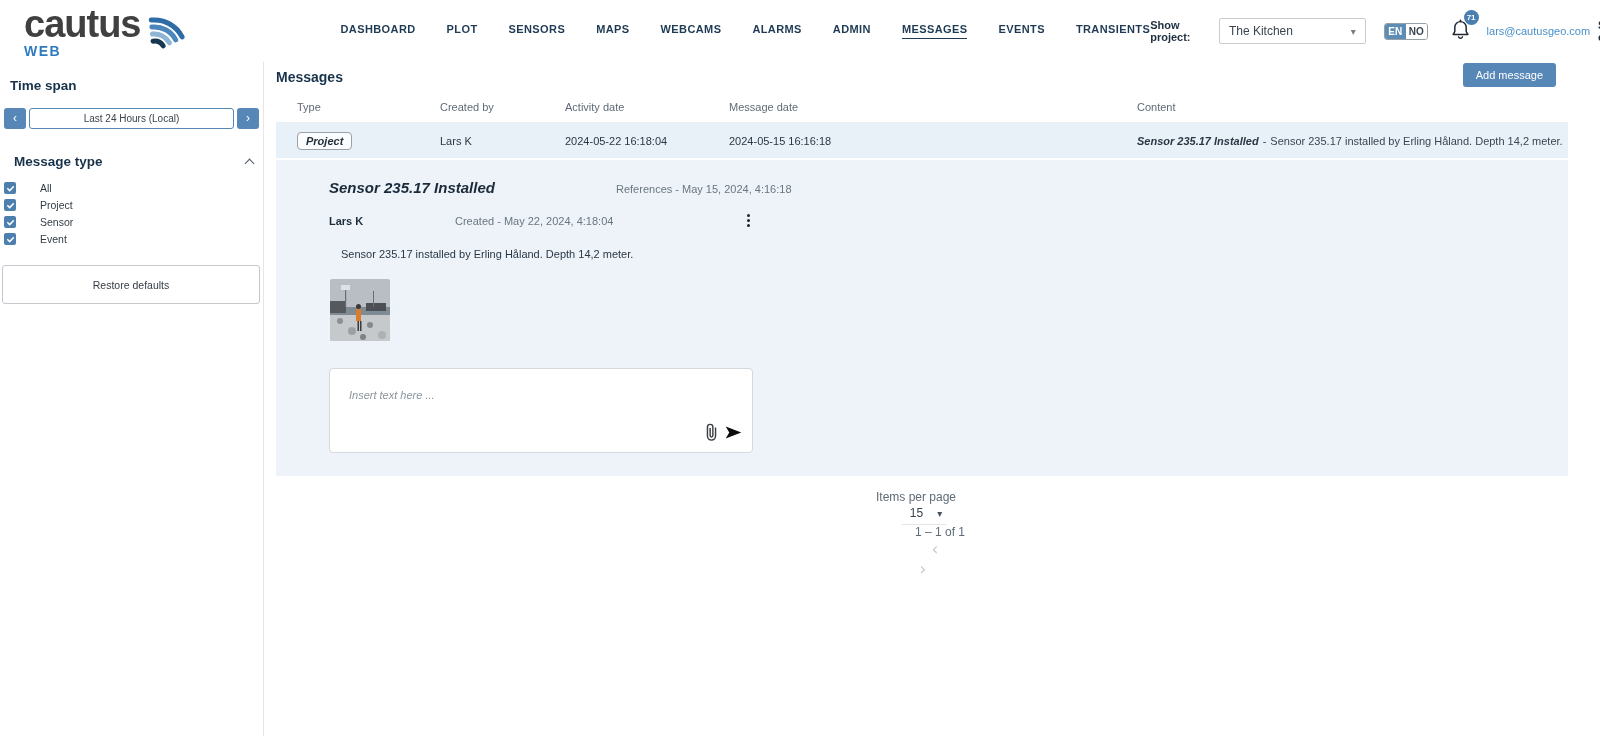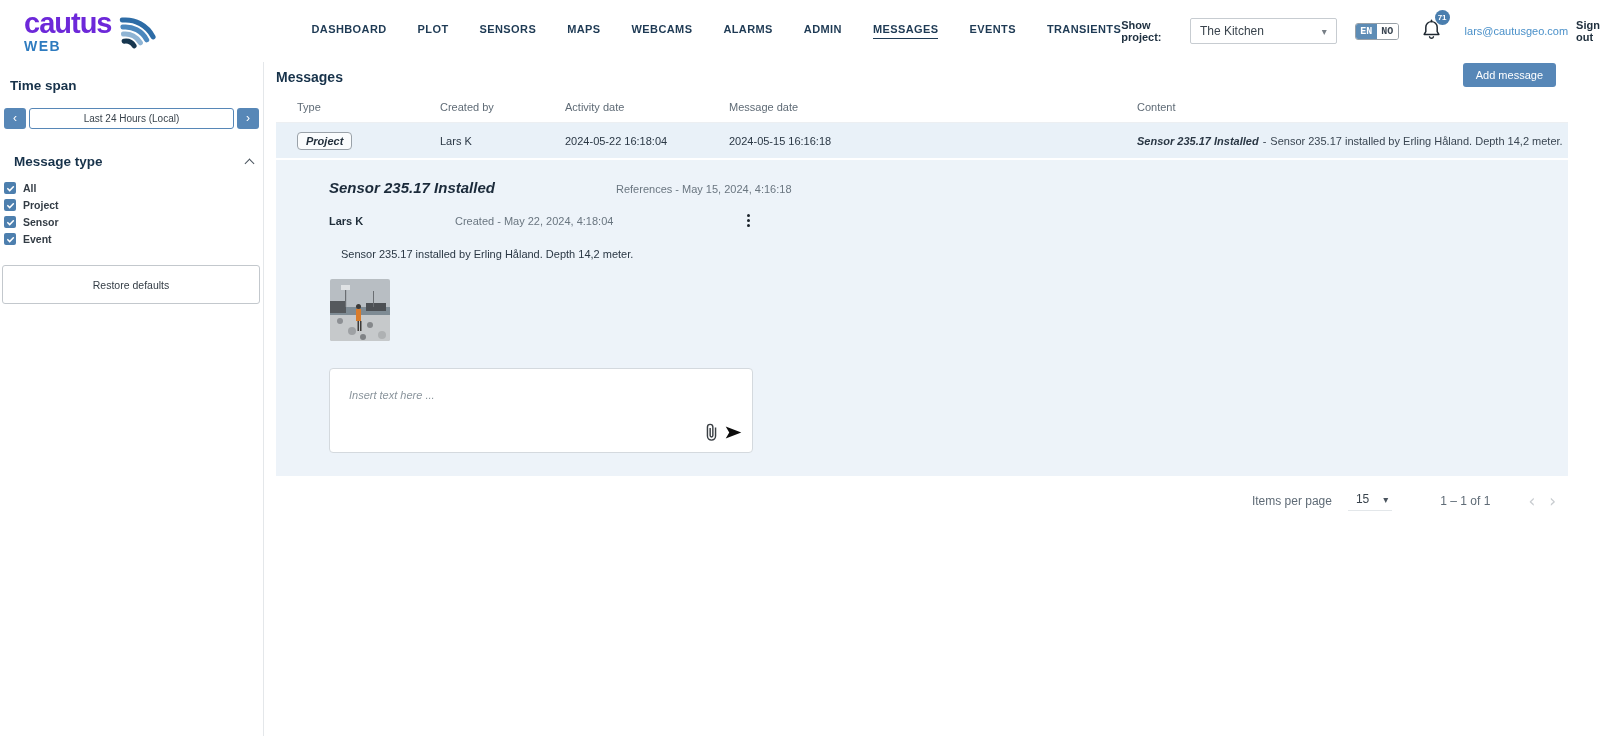--- a/index.html
+++ b/index.html
@@ -4,64 +4,64 @@
 <style>
   * { margin:0; padding:0; box-sizing:border-box; }
   html,body { width:1600px; height:736px; background:#ffffff; overflow:hidden;
     font-family:"Liberation Sans", sans-serif; color:#22303d; }
 
   
   .header { position:absolute; top:0; left:0; width:1600px; height:62px; background:#fff;
     display:flex; align-items:center; }
   .logo { display:flex; align-items:center; margin-left:24px; }
   .logo-text { display:flex; flex-direction:column; line-height:1; }
-  .logo-brand { font-size:29px; font-weight:bold; letter-spacing:-1px; color:#6d28d9; }
+  .logo-brand { font-size:38px; font-weight:bold; letter-spacing:-1px; color:#404040; }
   .logo-sub { font-size:14px; font-weight:bold; letter-spacing:1.5px; color:#2e7bbf; margin-top:1px; }
   .logo-waves { margin-left:4px; margin-top:2px; }
 
   .nav { display:flex; gap:31px; margin-left:152px; }
   .nav-item { font-size:11px; font-weight:bold; letter-spacing:.4px; color:#1e3a54;
     cursor:pointer; padding-bottom:3px; border-bottom:1px solid transparent; white-space:nowrap; }
   .nav-item.active { border-bottom-color:#1e3a54; }
 
   .header-right { margin-left:auto; display:flex; align-items:center; margin-right:20px; }
   .show-project-label { font-size:11px; font-weight:bold; color:#1e2f3f; margin-right:8px; }
   .project-select { width:172px; height:26px; border:1px solid #c7ccd1; border-radius:2px;
     display:flex; align-items:center; justify-content:space-between; padding:0 9px;
     font-size:12px; color:#3a444d; cursor:pointer; background:#fff; }
   .caret { font-size:10px; color:#777f86; }
   .lang-toggle { display:flex; margin-left:18px; border:1px solid #98a0a7; border-radius:3px;
     overflow:hidden; height:17px; }
   .lang-opt { width:25px; font-size:10px; font-weight:bold; display:flex; align-items:center;
-    justify-content:center; cursor:pointer;font-family:Liberation Mono, monospace; }
+    justify-content:center; cursor:pointer; }
   .lang-opt.sel { background:#5d8cb5; color:#fff; }
   .lang-opt.unsel { background:#fff; color:#394450; }
   .bell-wrap { position:relative; margin-left:22px; cursor:pointer; }
   .bell-badge { position:absolute; top:-8px; right:-8px; width:15px; height:15px; border-radius:50%;
     background:#4a7eae; color:#fff; font-size:8px; font-weight:bold; display:flex;
     align-items:center; justify-content:center; }
-  .user-email { font-size:11px; color:#4a90c9; margin-left:23px; cursor:pointer; }
+  .user-email { font-size:11px; color:#4a90c9; margin-left:16px; cursor:pointer; }
   .sign-out { font-size:11px; font-weight:bold; color:#21313f; margin-left:8px; cursor:pointer; }
 
   
   .sidebar { position:absolute; top:62px; left:0; width:264px; bottom:0;
     border-right:1px solid #e4e7ea; background:#fff; padding-top:16px; }
   .side-heading { font-size:13.5px; font-weight:bold; color:#17324a; margin-left:10px; }
   .timespan-control { display:flex; margin:15px 4px 0 4px; height:21px; }
   .ts-btn { width:22px; background:#5787b7; border:none; border-radius:3px; color:#fff;
     font-size:12px; line-height:19px; text-align:center; cursor:pointer; }
   .ts-field { flex:1; margin:0 3px; background:#fff; border:1px solid #5787b7; border-radius:3px;
     font-size:10px; color:#39434c; text-align:center; line-height:19px; cursor:pointer;
     overflow:hidden; white-space:nowrap; }
   .msgtype-row { display:flex; justify-content:space-between; align-items:center;
     margin:25px 10px 0 6px; cursor:pointer;padding-left:8px; }
   .chev-up { width:7px; height:7px; border-left:1.5px solid #4a545e; border-top:1.5px solid #4a545e;
     transform:rotate(45deg); margin-top:4px; }
   .cb-list { margin:13px 0 0 4px; }
-  .cb-row { display:flex; align-items:flex-end; gap:7px; margin-bottom:5px; cursor:pointer;font-weight:bold; }
+  .cb-row { display:flex; align-items:flex-end; gap:24px; margin-bottom:5px; cursor:pointer; }
   .cb-box { width:12px; height:12px; background:#4d7fae; border-radius:2px; display:flex;
     align-items:center; justify-content:center; flex:none; }
   .cb-label { font-size:10.5px; color:#333c45; }
   .restore-btn { display:block; width:calc(100% - 5px); margin:20px 2px 0 2px; height:39px;
     background:#fff; border:1px solid #c3c8cd; border-radius:3px; font-size:10.5px;
     color:#333c45; cursor:pointer; font-family:"Liberation Sans",sans-serif; }
 
   
   .main { position:absolute; top:62px; left:276px; width:1292px; }
   .main-title { font-size:14px; font-weight:bold; color:#17324a; margin-top:7px; }
@@ -102,21 +102,21 @@
     border:1px solid #d4d9de; border-radius:4px; }
   .reply-input { width:100%; height:58px; border:none; outline:none; resize:none;
     padding:20px 16px 0 19px; font-size:11px; font-family:"Liberation Sans",sans-serif;
     color:#333; background:transparent; }
   .reply-input::placeholder { font-style:italic; color:#8a949c; }
   .reply-icons { position:absolute; right:10px; bottom:7px; display:flex; align-items:center; gap:7px; }
   .icon-btn { cursor:pointer; display:flex; align-items:center; }
 
   
   .pagination { display:flex; align-items:center; justify-content:flex-end; margin-top:14px;
-    padding-right:12px; }
+    padding-right:12px;flex-direction:column; }
   .pg-label { font-size:12px; color:#5f6b76; }
   .pg-select { display:flex; align-items:center; gap:14px; margin-left:16px; padding:2px 4px 4px 8px;
     cursor:pointer; font-size:12px; color:#39434c; border-bottom:1px solid #e3e7ea; }
   .pg-range { font-size:12px; color:#5f6b76; margin-left:48px; }
   .pg-arrow { font-size:17px; color:#c8ccd0; margin-left:38px; cursor:default;
     font-family:"DejaVu Sans",sans-serif; }
   .pg-arrow.next { margin-left:14px; }
 </style>
 </head>
 <body>

